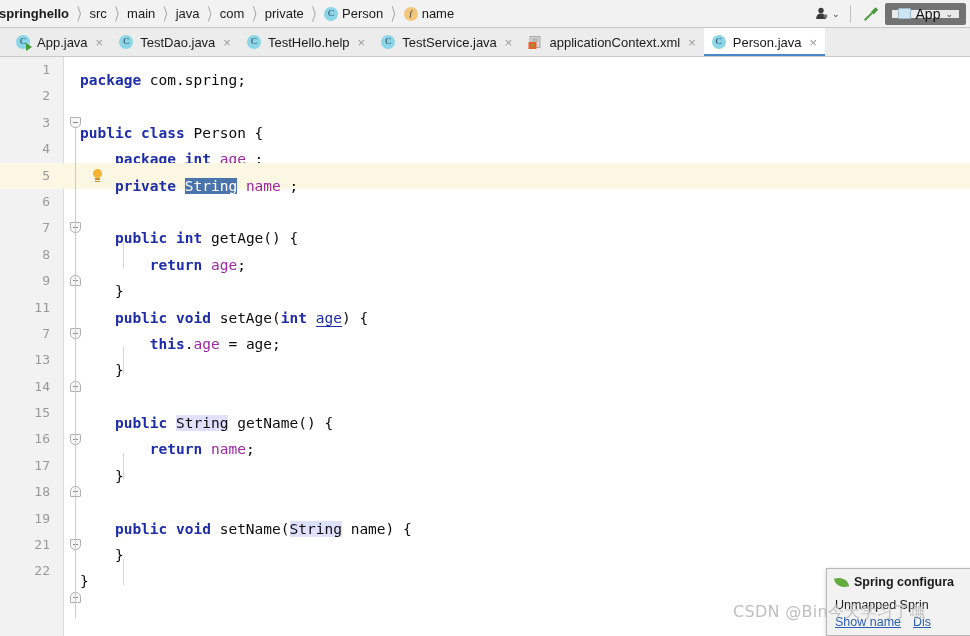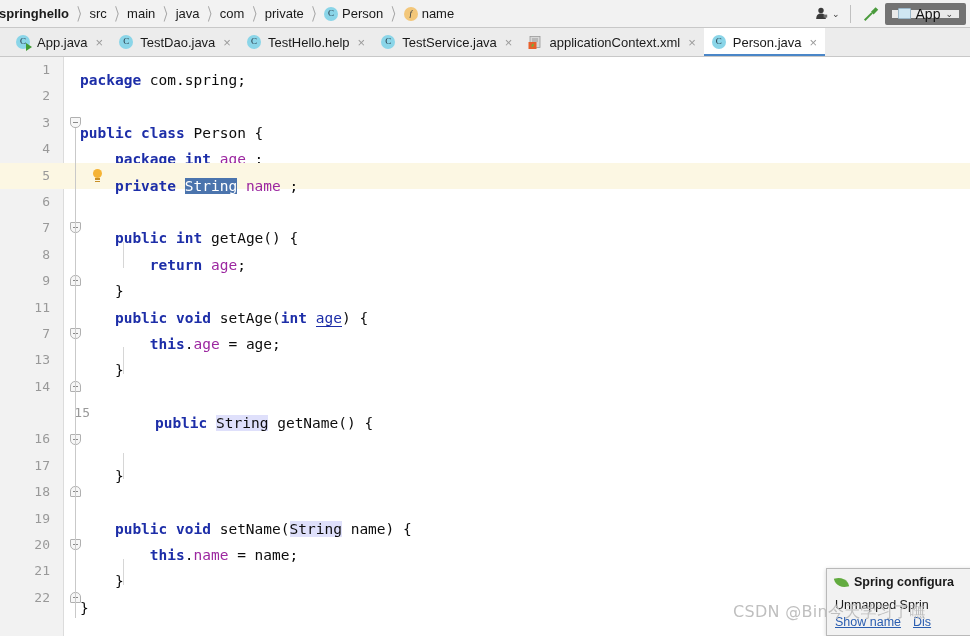--- a/index.html
+++ b/index.html
@@ -397,54 +397,49 @@
           <div class="code-bg"></div>
           <div class="lnum">13</div>
           <div class="code">    }</div>
         </div>
         <div class="row" style="height: 26.4px; line-height: 26.4px;">
           <div class="lnum-bg"></div>
           <div class="code-bg"></div>
           <div class="lnum">14</div>
           <div class="code"></div>
         </div>
-        <div class="row" style="height: 26.4px; line-height: 26.4px; margin-left: 40px;">
+        <div class="row" style="height: 26.4px; line-height: 26.4px;">
           <div class="lnum-bg"></div>
           <div class="code-bg"></div>
           <div class="lnum">15</div>
           <div class="code">    <span class="kw">public</span> <span class="usage">String</span> getName() {</div>
         </div>
         <div class="row" style="height: 26.4px; line-height: 26.4px;">
           <div class="lnum-bg"></div>
           <div class="code-bg"></div>
           <div class="lnum">16</div>
+          <div class="code">        <span class="kw">return</span> <span class="fieldn">name</span>;</div>
         </div>
         <div class="row" style="height: 26.4px; line-height: 26.4px; padding-left: 40px;">
           <div class="lnum-bg"></div>
           <div class="code-bg"></div>
           <div class="lnum">17</div>
           <div class="code">    }</div>
         </div>
         <div class="row" style="height: 26.4px; line-height: 26.4px;">
           <div class="lnum-bg"></div>
           <div class="code-bg"></div>
           <div class="lnum">18</div>
           <div class="code"></div>
         </div>
         <div class="row" style="height: 26.4px; line-height: 26.4px;">
           <div class="lnum-bg"></div>
           <div class="code-bg"></div>
           <div class="lnum">19</div>
           <div class="code">    <span class="kw">public void</span> setName(<span class="usage">String</span> name) {</div>
-        </div>
-        <div class="row" style="height: 26.4px; line-height: 26.4px;">
-          <div class="lnum-bg"></div>
-          <div class="code-bg"></div>
-          <div class="lnum">20</div>
-          <div class="code">        <span class="kw">this</span>.<span class="fieldn">name</span> = name;</div>
         </div>
         <div class="row" style="height: 26.4px; line-height: 26.4px;">
           <div class="lnum-bg"></div>
           <div class="code-bg"></div>
           <div class="lnum">21</div>
           <div class="code">    }</div>
         </div>
         <div class="row" style="height: 26.4px; line-height: 26.4px;">
           <div class="lnum-bg"></div>
           <div class="code-bg"></div>

